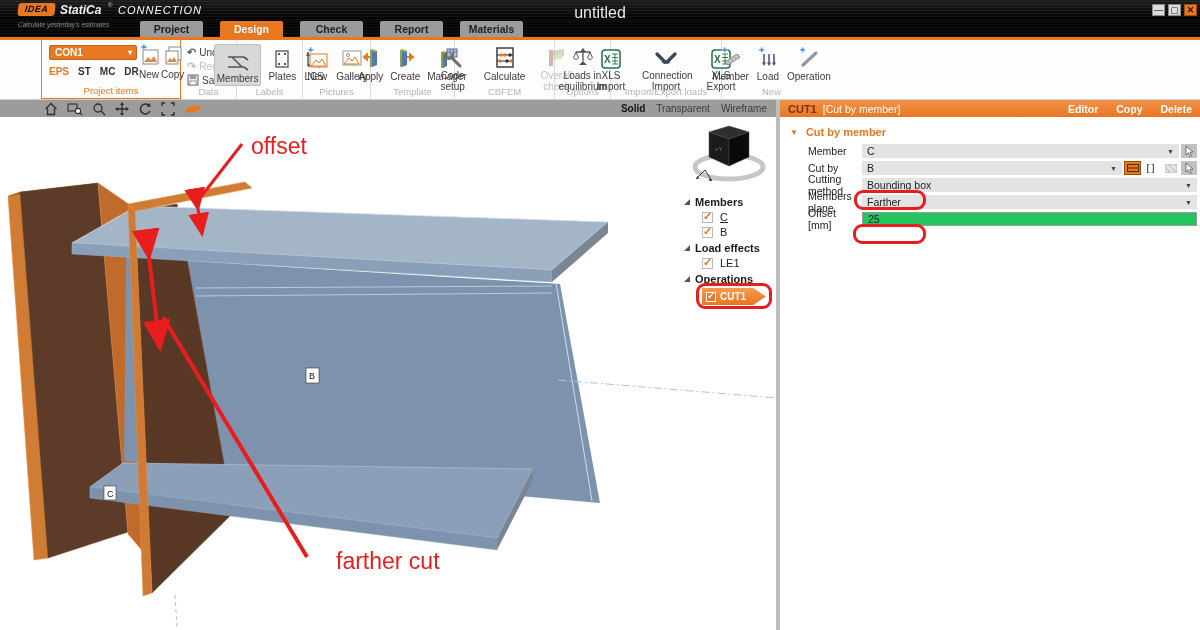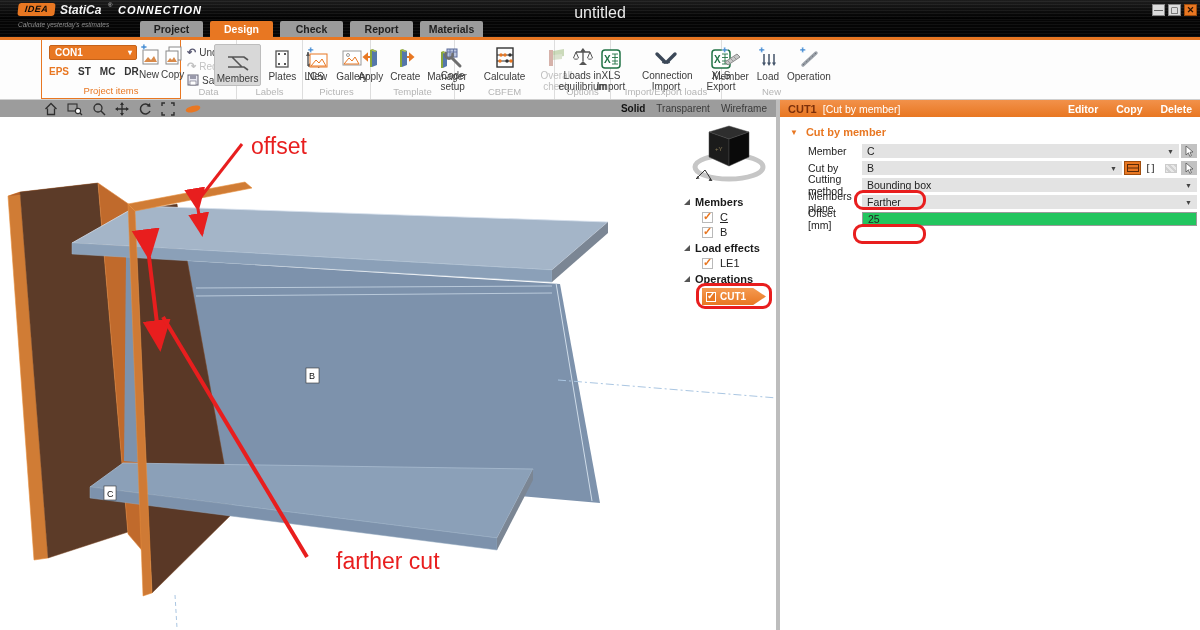--- a/index.html
+++ b/index.html
@@ -10,33 +10,33 @@
   #titlebar { position:absolute; left:0; top:0; width:1200px; height:20px;
     background:linear-gradient(180deg,#1b1b1b,#000 55%,#0c0c0c);
     background-image:repeating-linear-gradient(0deg, rgba(255,255,255,.06) 0 1px, transparent 1px 3px),
       linear-gradient(180deg,#1d1d1d,#000); }
   #logo-badge { position:absolute; left:18px; top:3px; width:37px; height:13px;
     background:#E87722; border-radius:3px; color:#0a0a0a; font-weight:bold; font-style:italic;
     font-size:9px; text-align:center; line-height:13px; letter-spacing:.5px; transform:skewX(-6deg); }
   #logo-name { position:absolute; left:60px; top:3px; color:#f2f2f2; font-weight:bold;
     font-style:italic; font-size:12px; }
   #logo-reg { position:absolute; left:108px; top:2px; color:#cfcfcf; font-size:6px; }
-  #logo-product { position:absolute; left:118px; top:4px; color:#fff; font-weight:bold;
+  #logo-product { position:absolute; left:118px; top:4px; color:#fff; font-weight:normal;
     font-style:italic; font-size:11px; letter-spacing:1px; }
   #doc-title { position:absolute; left:0; right:0; top:4px; text-align:center;
     color:#e9e9e9; font-size:16px; }
   .winbtn { position:absolute; top:4px; width:13px; height:12px; background:#dcdcdc;
     border:1px solid #888; color:#222; font-size:9px; line-height:10px; text-align:center; }
   #btn-close { background:#E87722; border-color:#a04e0e; color:#2a1202; font-weight:bold; }
 
   
   #tabbar { position:absolute; left:0; top:20px; width:1200px; height:17px; background:#050505;
     background-image:repeating-linear-gradient(0deg, rgba(255,255,255,.05) 0 1px, transparent 1px 3px); }
   #tagline { position:absolute; left:18px; top:1px; color:#8f8f8f; font-style:italic; font-size:6.5px; }
-  #tabs { position:absolute; left:140px; top:1px; display:flex; gap:7px; }
+  #tabs { position:absolute; left:140px; top:1px; display:flex; gap:17px; }
   .tab { width:63px; height:16px; background:#9b9b9b; color:#1f1f1f; font-weight:bold;
     font-size:10.5px; text-align:center; line-height:16px; border-radius:2px 2px 0 0; }
   .tab.active { background:#E87722; color:#fff; }
   #ribbon-topline { position:absolute; left:0; top:37px; width:1200px; height:3px; background:#E87722; }
 
   
   #ribbon { position:absolute; left:0; top:40px; width:1200px; height:60px; background:#fdfdfd;
     border-bottom:1px solid #cfcfcf; display:flex;padding-left:41px; }
   .rgroup { position:relative; height:59px; border-right:1px solid #ddd; }
   .glabel { position:absolute; bottom:2px; left:0; right:0; text-align:center;

